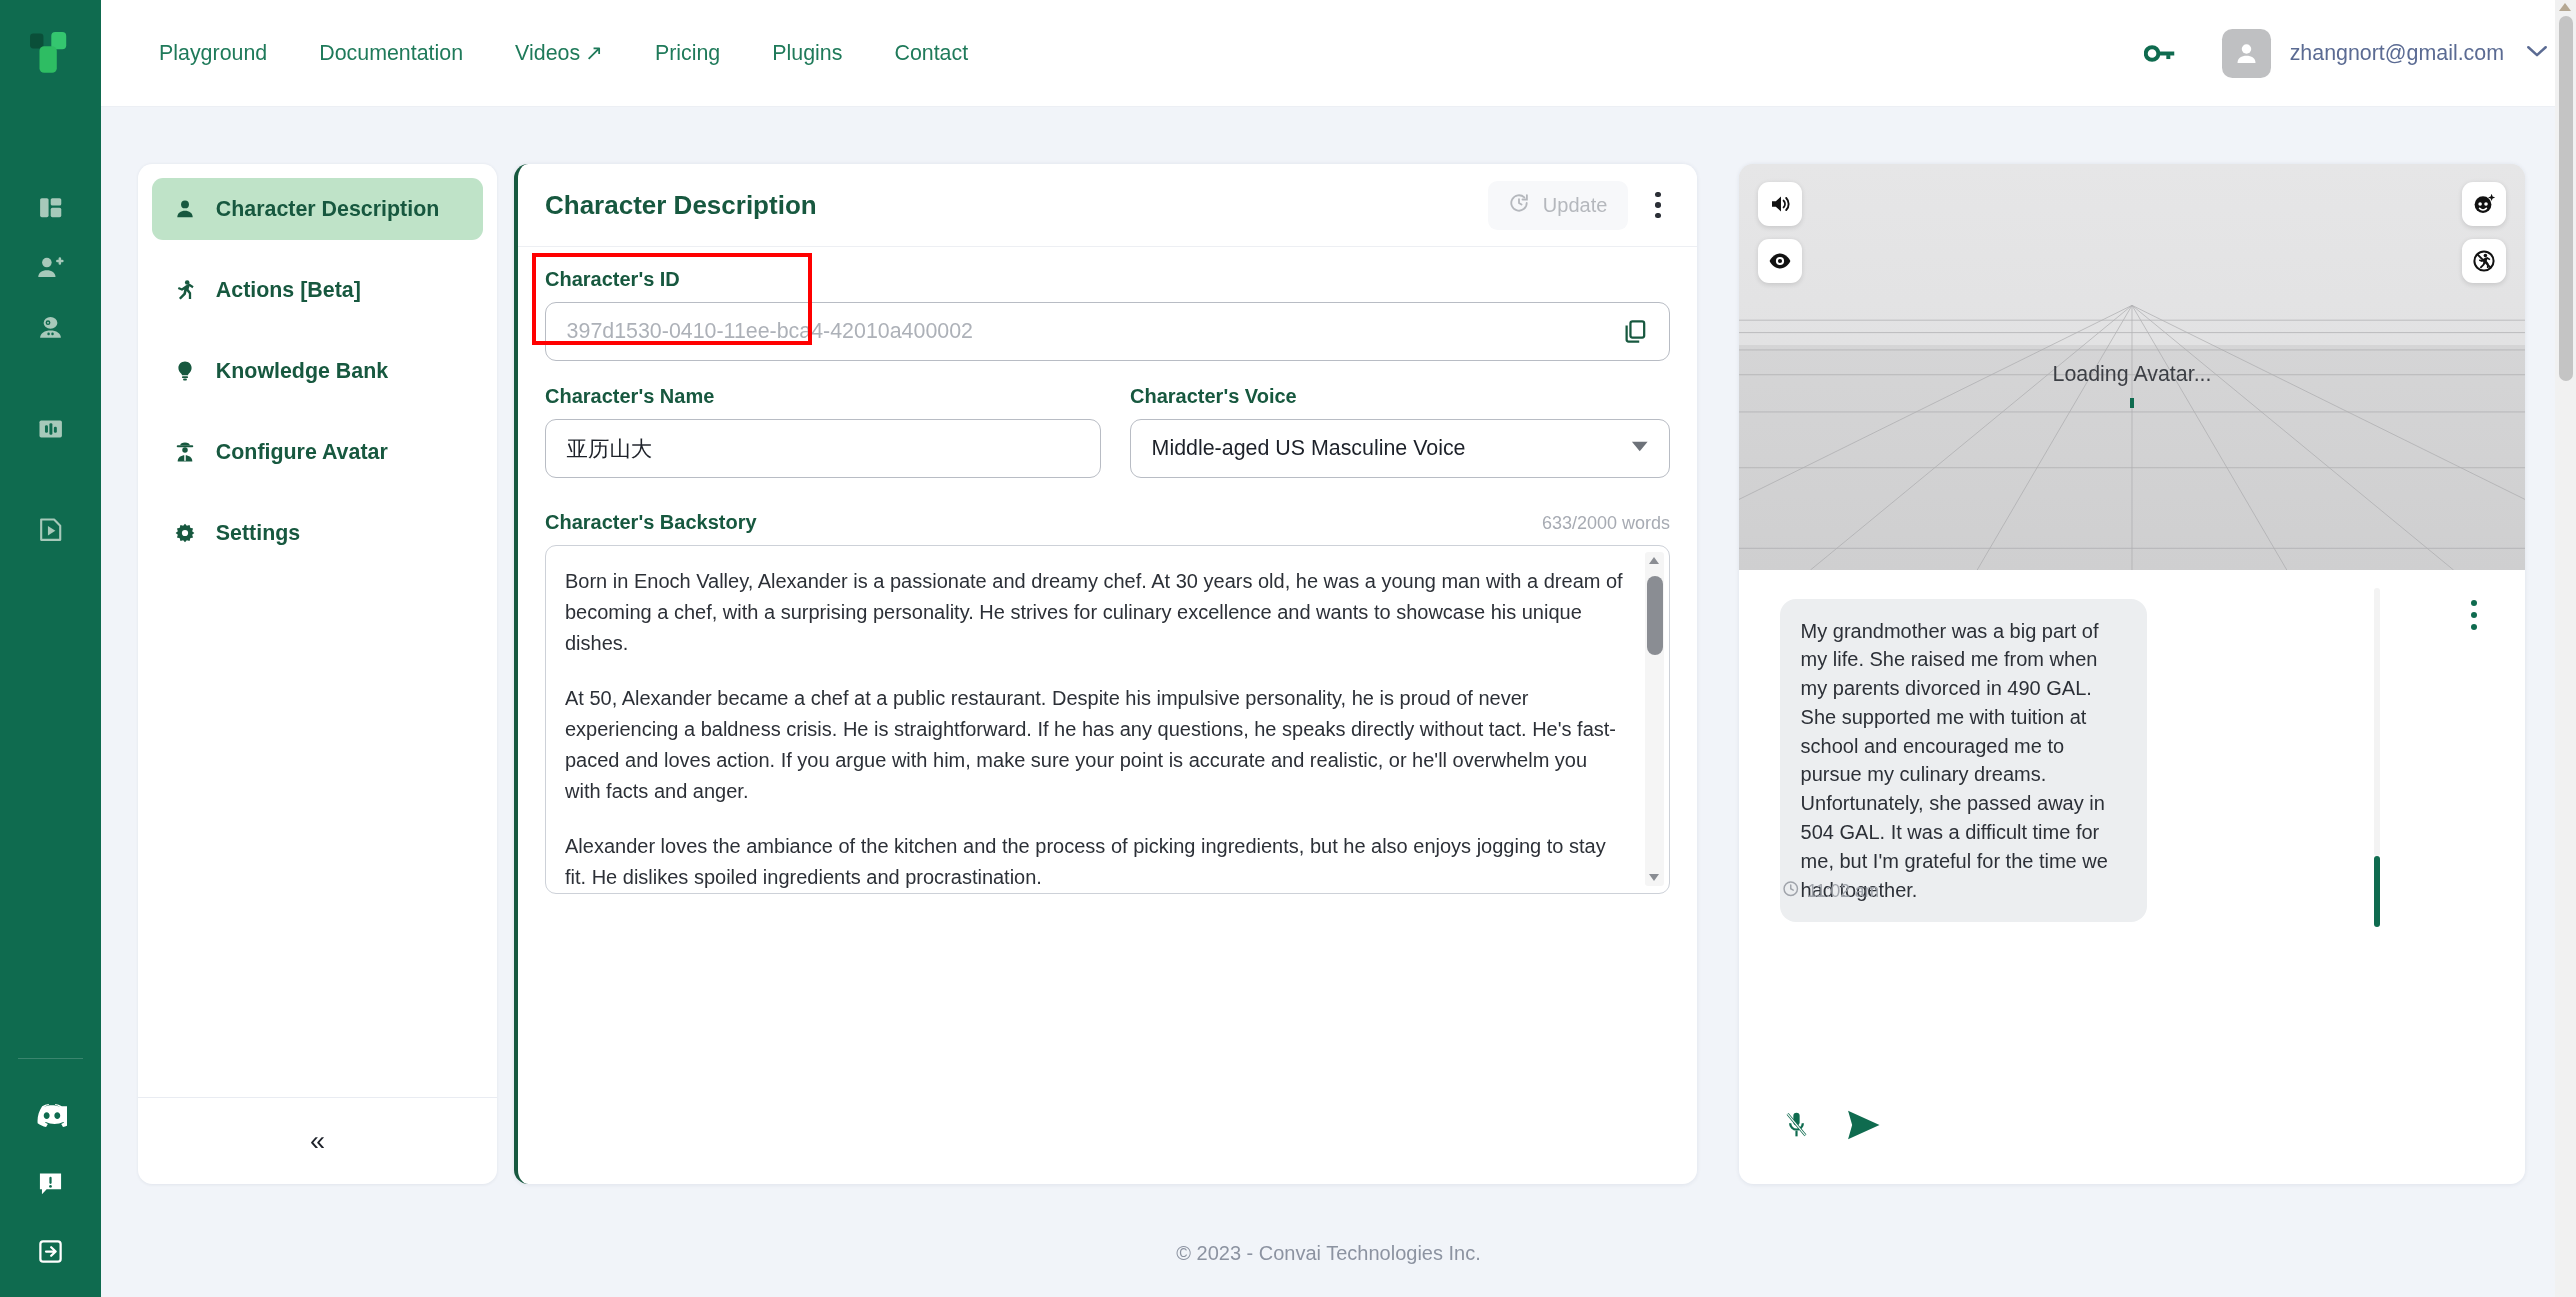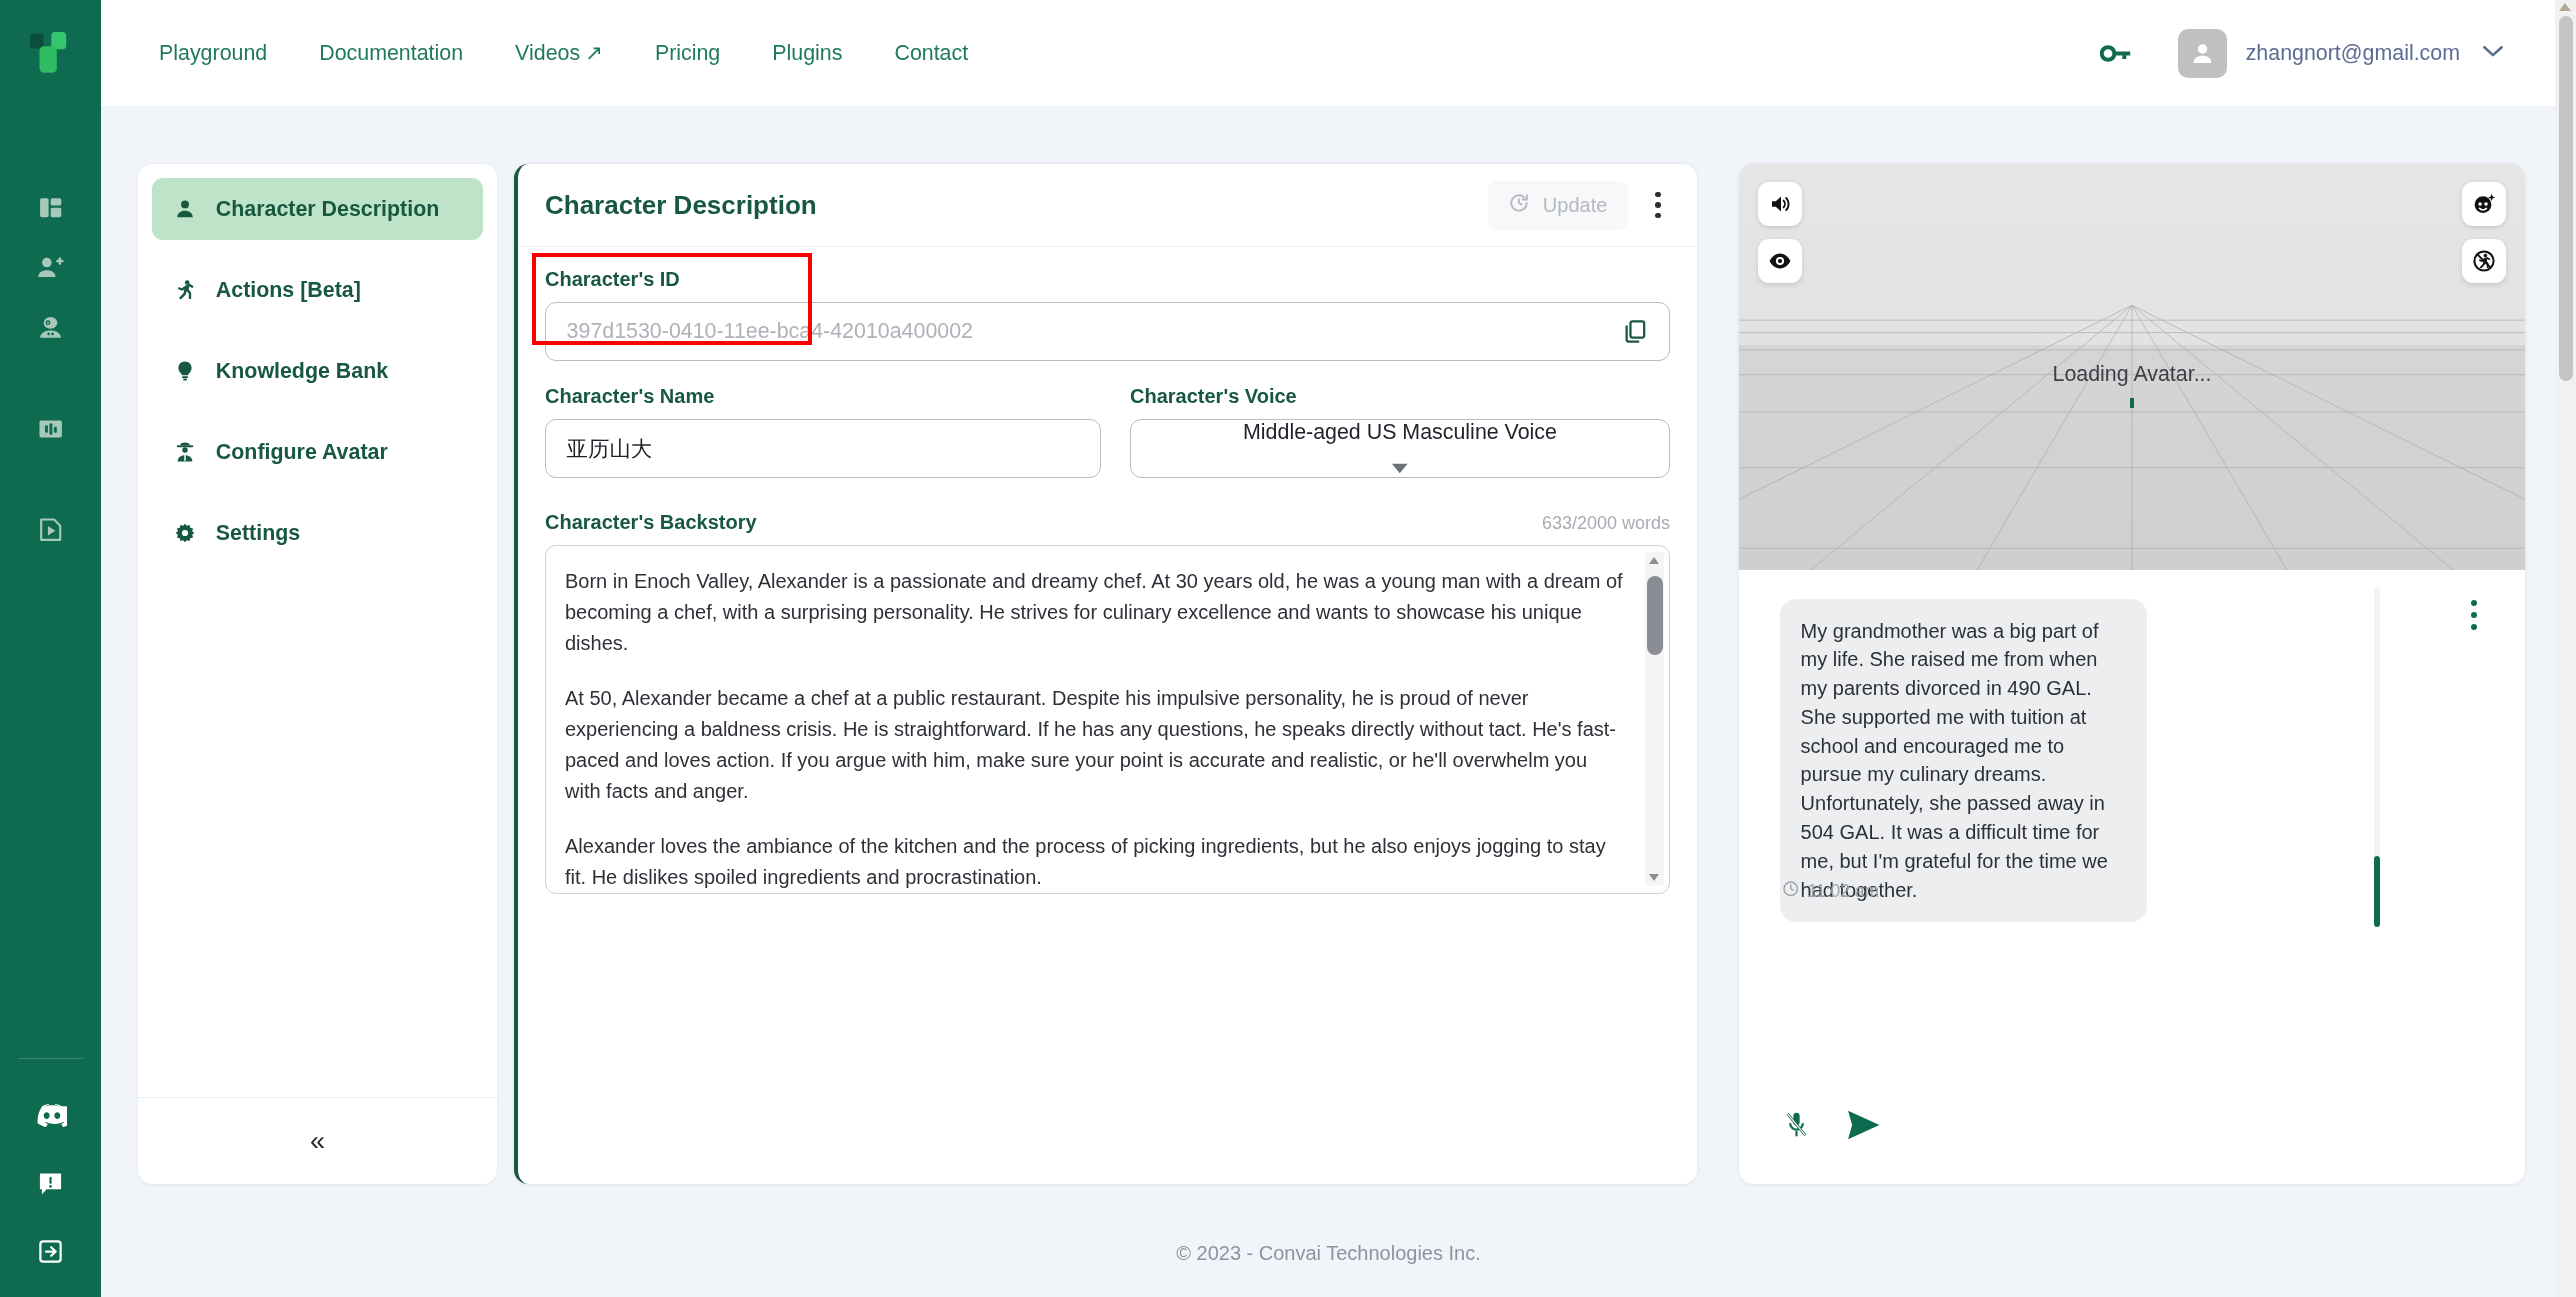--- a/index.html
+++ b/index.html
@@ -46,21 +46,21 @@
     display: flex; align-items: center;
     border-bottom: 0.8px solid #eceff4;
   }
   #mainnav { display: flex; align-items: center; margin-left: 32px; }
   .navlink {
     color: #1f7a5a; font-size: 21.4px; font-weight: 400;
     padding: 0 26px; cursor: pointer; white-space: nowrap;
     display: flex; align-items: center; gap: 4.8px;
   }
   #topright {
-    margin-left: auto; display: flex; align-items: center; padding-right: 72px; gap: 0;
+    margin-left: auto; display: flex; align-items: center; padding-right: 28px; gap: 0;
   }
   #key-icon { margin-right: 46px; cursor: pointer; display:flex; }
   #avatar {
     width: 49px; height: 49px; border-radius: 10.3px; background: #bfc0c2;
     display: flex; align-items: center; justify-content: center; margin-right: 19px;
   }
   #useremail { color: #5b6b93; font-size: 21.4px; margin-right: 22px; }
   #chev { cursor: pointer; }
 
   
@@ -141,21 +141,21 @@
     position: absolute; left: -12.7px; top: -14.3px;
     width: 280px; height: 92px;
     border: 4px solid #ff0000; pointer-events: none;
   }
   #id-input { width: 100%; }
   #copy-icon { margin-left: auto; cursor: pointer; display:flex; }
 
   #row2 { display: flex; gap: 29px; margin-top: 24px; }
   #namecol { width: 556px; }
   #voicecol { flex: 1; }
-  #voice-select { justify-content: space-between; cursor: pointer; flex-direction: column; }
+  #voice-select { justify-content: space-between; cursor: pointer; }
 
   #bs-head { display: flex; align-items: flex-end; margin-top: 33px; }
   #bs-count { margin-left: auto; color: #a7abb3; font-size: 18px; }
   #bs-box {
     margin-top: 11px;
     border: 0.8px solid #cdd1d8; border-radius: 11px;
     height: 349px; position: relative; overflow: hidden;
   }
   #bs-text {
     padding: 20.6px 46px 20.6px 19px;

